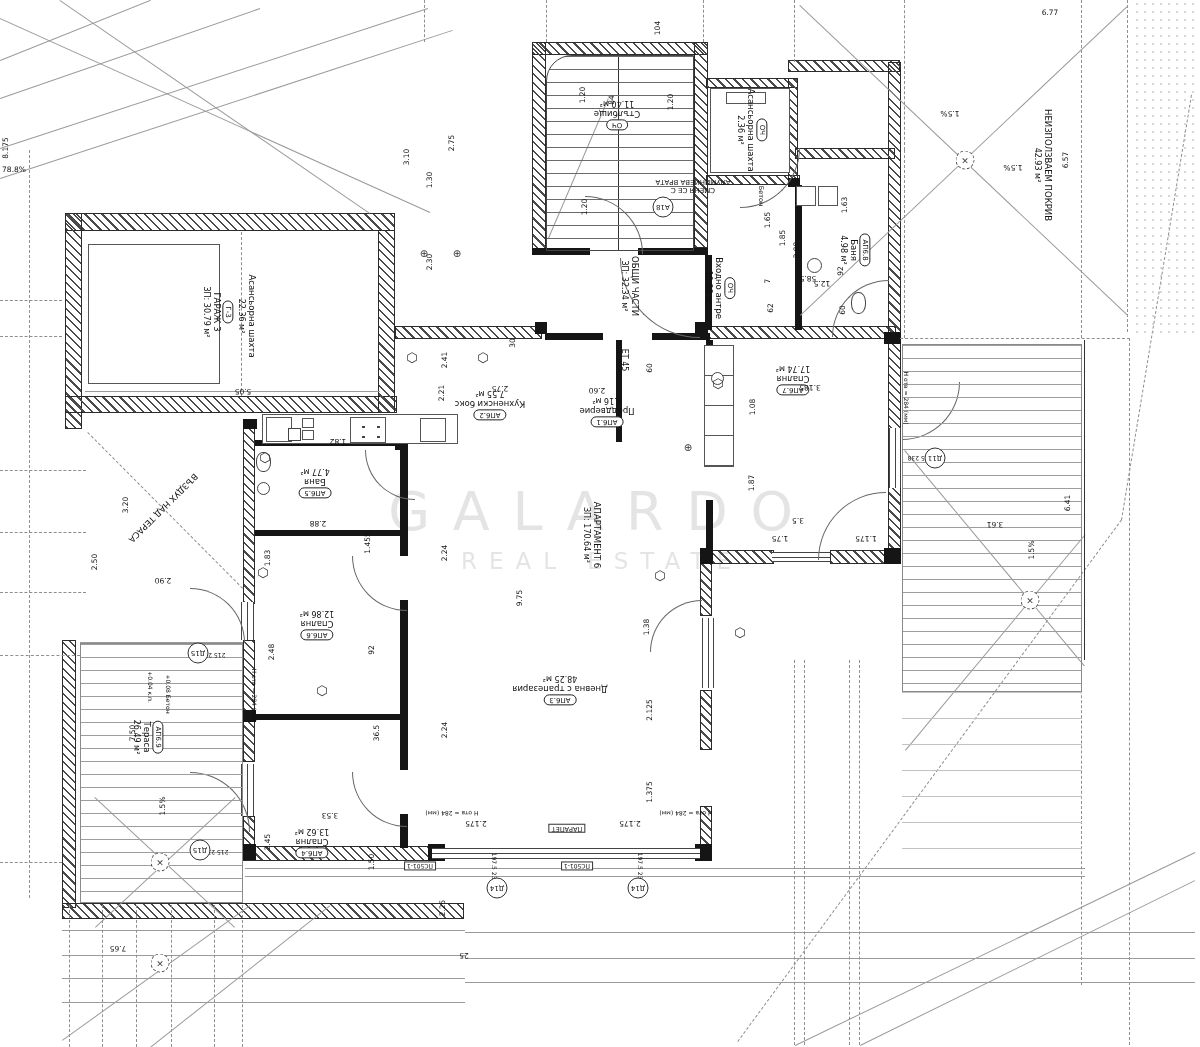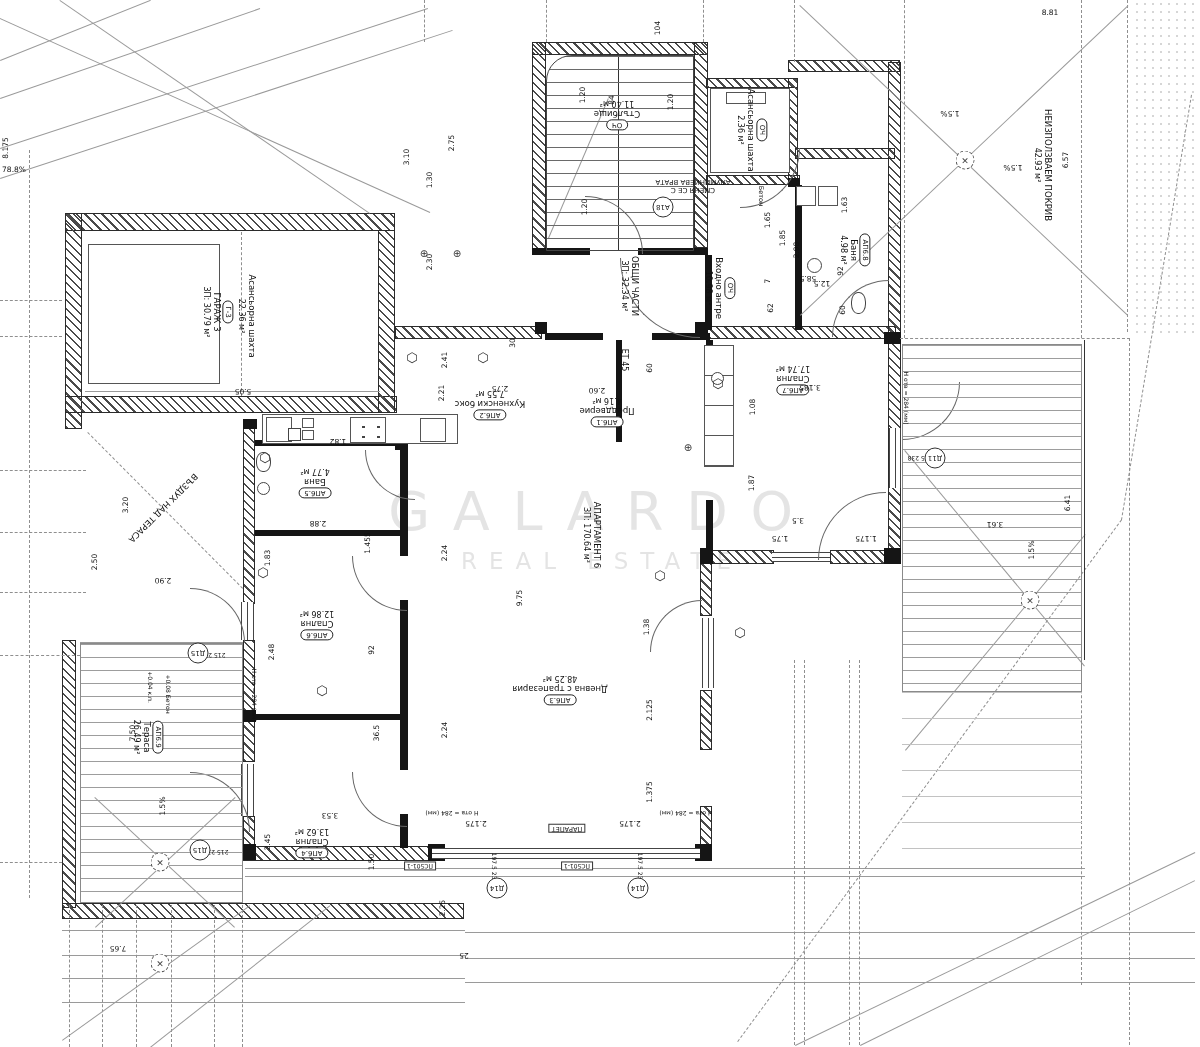--- a/index.html
+++ b/index.html
@@ -268,21 +268,21 @@
     <div class="dim o-v" style="left: 430px; top: 262px;">2.30</div>
     <div class="dim o-v" style="left: 583px; top: 95px;">1.20</div>
     <div class="dim o-v" style="left: 612px; top: 100px;">84</div>
     <div class="dim o-v" style="left: 671px; top: 102px;">1.20</div>
     <div class="dim o-v" style="left: 585px; top: 207px;">1.20</div>
     <div class="dim o-v" style="left: 658px; top: 28px;">104</div>
     <div class="dim o-v" style="left: 768px; top: 220px;">1.65</div>
     <div class="dim o-v" style="left: 783px; top: 238px;">1.85</div>
     <div class="dim o-v" style="left: 797px; top: 250px;">2.98</div>
     <div class="dim o-v" style="left: 845px; top: 205px;">1.63</div>
-    <div class="dim " style="left: 1050px; top: 13px;">8.81</div>
+    <div class="dim " style="left: 1050px; top: 13px;">6.77</div>
     <div class="dim o-v" style="left: 1066px; top: 160px;">6.57</div>
     <div class="dim o-r" style="left: 243px; top: 391px;">5.05</div>
     <div class="dim o-v" style="left: 126px; top: 505px;">3.20</div>
     <div class="dim o-v" style="left: 95px; top: 562px;">2.50</div>
     <div class="dim o-r" style="left: 163px; top: 580px;">2.90</div>
     <div class="dim o-r" style="left: 338px; top: 441px;">1.82</div>
     <div class="dim o-v" style="left: 445px; top: 360px;">2.41</div>
     <div class="dim o-v" style="left: 442px; top: 393px;">2.21</div>
     <div class="dim o-r" style="left: 500px; top: 388px;">2.75</div>
     <div class="dim o-r" style="left: 597px; top: 390px;">2.60</div>

